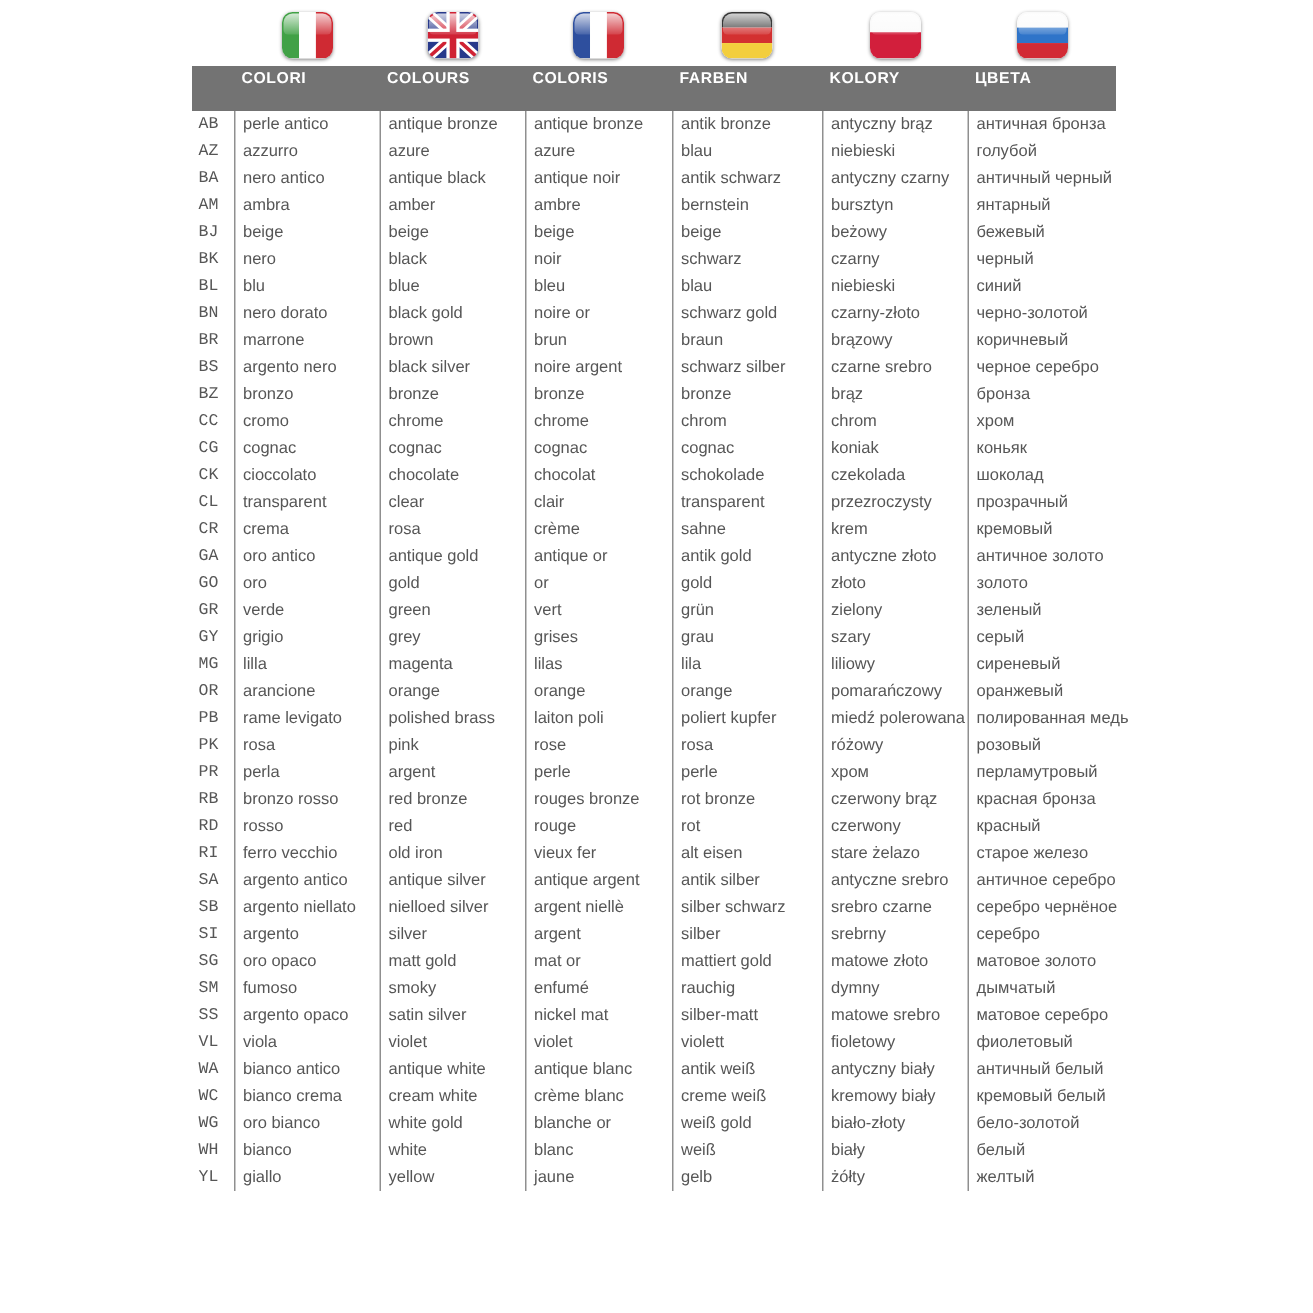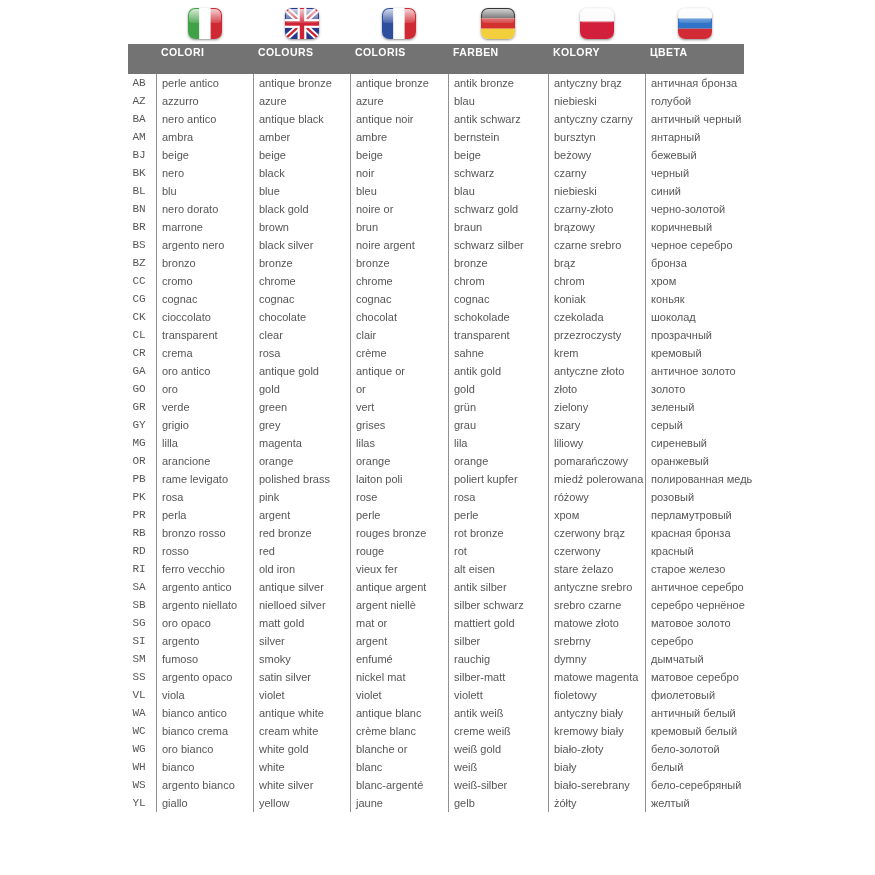--- a/index.html
+++ b/index.html
@@ -391,53 +391,53 @@
         <div class="grid row">
     <div class="cell code">SB</div>
     <div class="cell lang">argento niellato</div>
     <div class="cell lang">nielloed silver</div>
     <div class="cell lang">argent niellè</div>
     <div class="cell lang">silber schwarz</div>
     <div class="cell lang">srebro czarne</div>
     <div class="cell lang">серебро чернёное</div>
   </div>
         <div class="grid row">
+    <div class="cell code">SI</div>
+    <div class="cell lang">argento</div>
+    <div class="cell lang">silver</div>
+    <div class="cell lang">argent</div>
+    <div class="cell lang">silber</div>
+    <div class="cell lang">srebrny</div>
+    <div class="cell lang">серебро</div>
+  </div>
+        <div class="grid row">
     <div class="cell code">SG</div>
     <div class="cell lang">oro opaco</div>
     <div class="cell lang">matt gold</div>
     <div class="cell lang">mat or</div>
     <div class="cell lang">mattiert gold</div>
     <div class="cell lang">matowe złoto</div>
     <div class="cell lang">матовое золото</div>
   </div>
         <div class="grid row">
-    <div class="cell code">SI</div>
-    <div class="cell lang">argento</div>
-    <div class="cell lang">silver</div>
-    <div class="cell lang">argent</div>
-    <div class="cell lang">silber</div>
-    <div class="cell lang">srebrny</div>
-    <div class="cell lang">серебро</div>
-  </div>
-        <div class="grid row">
     <div class="cell code">SM</div>
     <div class="cell lang">fumoso</div>
     <div class="cell lang">smoky</div>
     <div class="cell lang">enfumé</div>
     <div class="cell lang">rauchig</div>
     <div class="cell lang">dymny</div>
     <div class="cell lang">дымчатый</div>
   </div>
         <div class="grid row">
     <div class="cell code">SS</div>
     <div class="cell lang">argento opaco</div>
     <div class="cell lang">satin silver</div>
     <div class="cell lang">nickel mat</div>
     <div class="cell lang">silber-matt</div>
-    <div class="cell lang">matowe magenta</div>
+    <div class="cell lang">matowe srebro</div>
     <div class="cell lang">матовое серебро</div>
   </div>
         <div class="grid row">
     <div class="cell code">VL</div>
     <div class="cell lang">viola</div>
     <div class="cell lang">violet</div>
     <div class="cell lang">violet</div>
     <div class="cell lang">violett</div>
     <div class="cell lang">fioletowy</div>
     <div class="cell lang">фиолетовый</div>
@@ -472,29 +472,20 @@
         <div class="grid row">
     <div class="cell code">WH</div>
     <div class="cell lang">bianco</div>
     <div class="cell lang">white</div>
     <div class="cell lang">blanc</div>
     <div class="cell lang">weiß</div>
     <div class="cell lang">biały</div>
     <div class="cell lang">белый</div>
   </div>
         <div class="grid row">
-    <div class="cell code">WS</div>
-    <div class="cell lang">argento bianco</div>
-    <div class="cell lang">white silver</div>
-    <div class="cell lang">blanc-argenté</div>
-    <div class="cell lang">weiß-silber</div>
-    <div class="cell lang">biało-serebrany</div>
-    <div class="cell lang">бело-серебряный</div>
-  </div>
-        <div class="grid row">
     <div class="cell code">YL</div>
     <div class="cell lang">giallo</div>
     <div class="cell lang">yellow</div>
     <div class="cell lang">jaune</div>
     <div class="cell lang">gelb</div>
     <div class="cell lang">żółty</div>
     <div class="cell lang">желтый</div>
   </div>
       </div>
 

